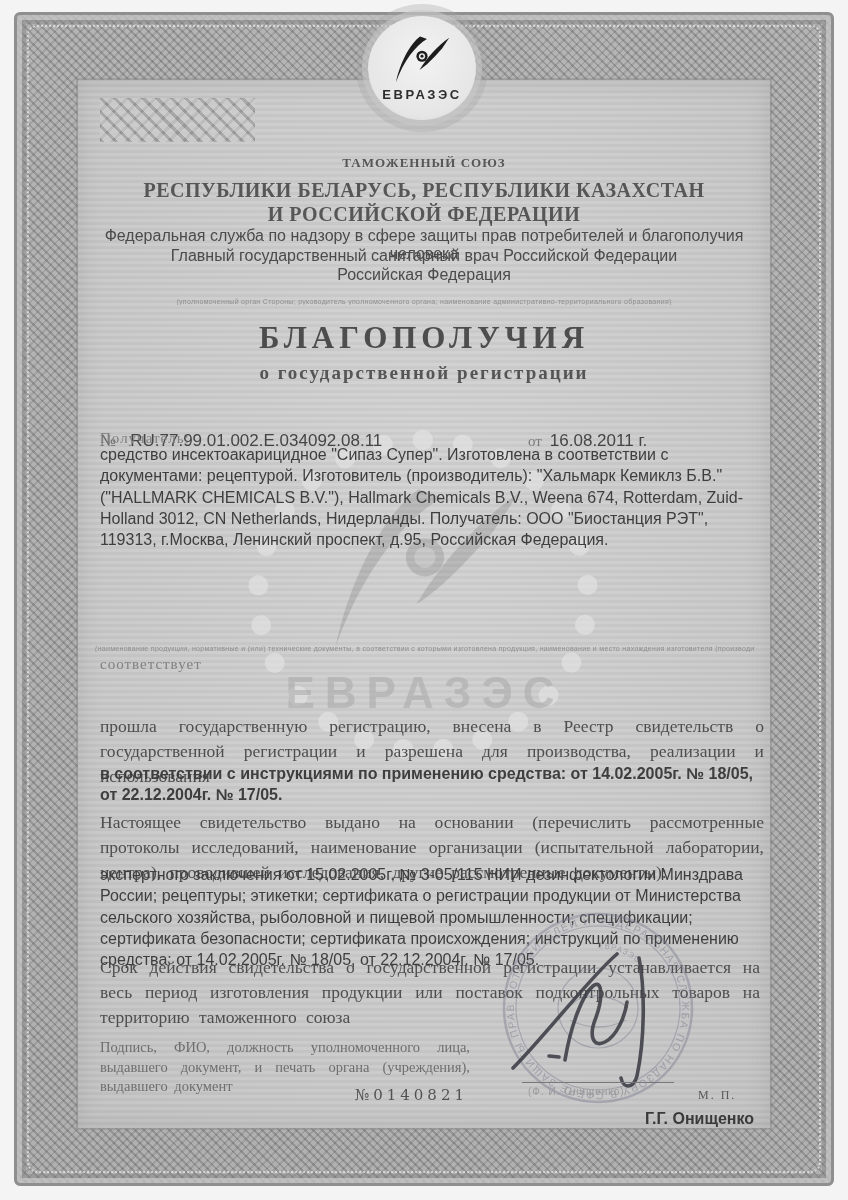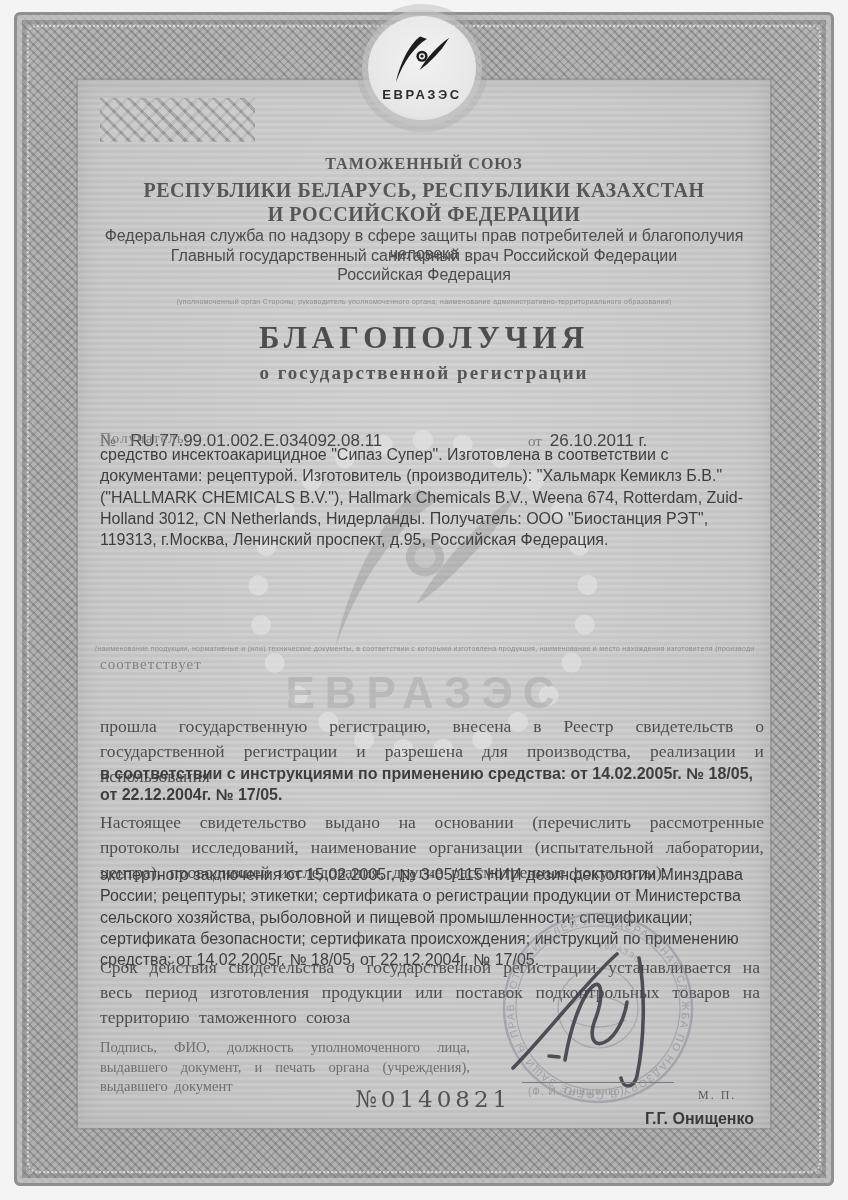--- a/index.html
+++ b/index.html
@@ -49,21 +49,21 @@
     z-index:5;
   }
   .logo-swoosh{width:62px;height:50px;}
   .logo-word{
     font-family:"Liberation Sans",sans-serif;font-weight:bold;font-size:13px;
     letter-spacing:2.5px;color:#2d2d2d;margin-top:2px;
   }
   
   .center{position:absolute;left:90px;width:668px;text-align:center;}
   .h-serif{font-family:"Liberation Serif","DejaVu Serif",serif;font-weight:bold;color:#565656;}
-  .hdr1{top:155px;font-size:16px;letter-spacing:1px;}
+  .hdr1{top:155px;font-size:13px;letter-spacing:1px;}
   .hdr2{top:179px;font-size:20px;letter-spacing:.5px;}
   .hdr3{top:203px;font-size:20px;letter-spacing:.5px;}
   .agency{font-size:16px;color:#4b4b4b;}
   .ag1{top:227px;}
   .ag2{top:247px;}
   .ag3{top:266px;}
   .fineprint{
     font-size:7px;color:#8e8e8e;letter-spacing:.3px;filter:blur(.4px);
     white-space:nowrap;overflow:hidden;
   }
@@ -109,21 +109,21 @@
   .sig-caption{
     position:absolute;left:100px;top:1038px;width:370px;
     font-family:"Liberation Serif",serif;font-size:14.5px;line-height:1.35;color:#6e6e6e;
     text-align:justify;word-spacing:3px;
   }
   .signatory{position:absolute;left:645px;top:1110px;font-size:16px;font-weight:bold;color:#3a3a3a;}
   .sig-line{position:absolute;left:522px;top:1082px;width:152px;border-top:1.5px solid #787878;}
   .sig-line-caption{position:absolute;left:528px;top:1086px;font-size:10px;color:#9a9a9a;filter:blur(.5px);letter-spacing:1px;}
   .blank-number{
     position:absolute;left:355px;top:1086px;
-    font-family:"DejaVu Serif",serif;font-size:23px;letter-spacing:4px;color:#525252;
+    font-family:"DejaVu Serif",serif;font-size:15px;letter-spacing:4px;color:#525252;
   }
   .seal-mark{position:absolute;left:698px;top:1088px;font-family:"Liberation Serif",serif;font-size:12px;color:#5a5a5a;letter-spacing:2px;}
 </style>
 </head>
 <body>
 
 <div class="page">
 
   <div class="frame-band"></div>
   <div class="paper"></div>
@@ -157,21 +157,21 @@
   <div class="center agency ag1">Федеральная служба по надзору в сфере защиты прав потребителей и благополучия человека</div>
   <div class="center agency ag2">Главный государственный санитарный врач Российской Федерации</div>
   <div class="center agency ag3">Российская Федерация</div>
   <div class="center fineprint note1">(уполномоченный орган Стороны; руководитель уполномоченного органа; наименование административно-территориального образования)</div>
 
   <div class="center h-serif title-main">БЛАГОПОЛУЧИЯ</div>
   <div class="center h-serif title-sub">о государственной регистрации</div>
 
   <div class="regrow">
     <span class="regnum-label">№</span><span>RU.77.99.01.002.Е.034092.08.11</span>
-    <span class="regdate"><span class="lbl">от</span><span>26.10.2011 г.</span></span>
+    <span class="regdate"><span class="lbl">от</span><span>16.08.2011 г.</span></span>
   </div>
 
   <div class="faded-label lbl-product">Получатель:</div>
   <div class="body-sans product-desc">средство инсектоакарицидное "Сипаз Супер". Изготовлена в соответствии с документами: рецептурой. Изготовитель (производитель): "Хальмарк Кемиклз Б.В." ("HALLMARK CHEMICALS B.V."), Hallmark Chemicals B.V., Weena 674, Rotterdam, Zuid-Holland 3012, CN Netherlands, Нидерланды.  Получатель: ООО "Биостанция РЭТ", 119313, г.Москва, Ленинский проспект, д.95, Российская Федерация.</div>
 
   <div class="fineprint note-mid">(наименование продукции, нормативные и (или) технические документы, в соответствии с которыми изготовлена продукция, наименование и место нахождения изготовителя (производителя), получателя)</div>
   <div class="faded-label lbl-sootv">соответствует</div>
 
   <div class="body-serif para-reg">прошла государственную регистрацию, внесена в Реестр свидетельств о государственной регистрации и разрешена для производства, реализации и использования</div>
   <div class="body-sans para-instr">в соответствии с инструкциями по применению средства: от 14.02.2005г. № 18/05, от 22.12.2004г. № 17/05.</div>

